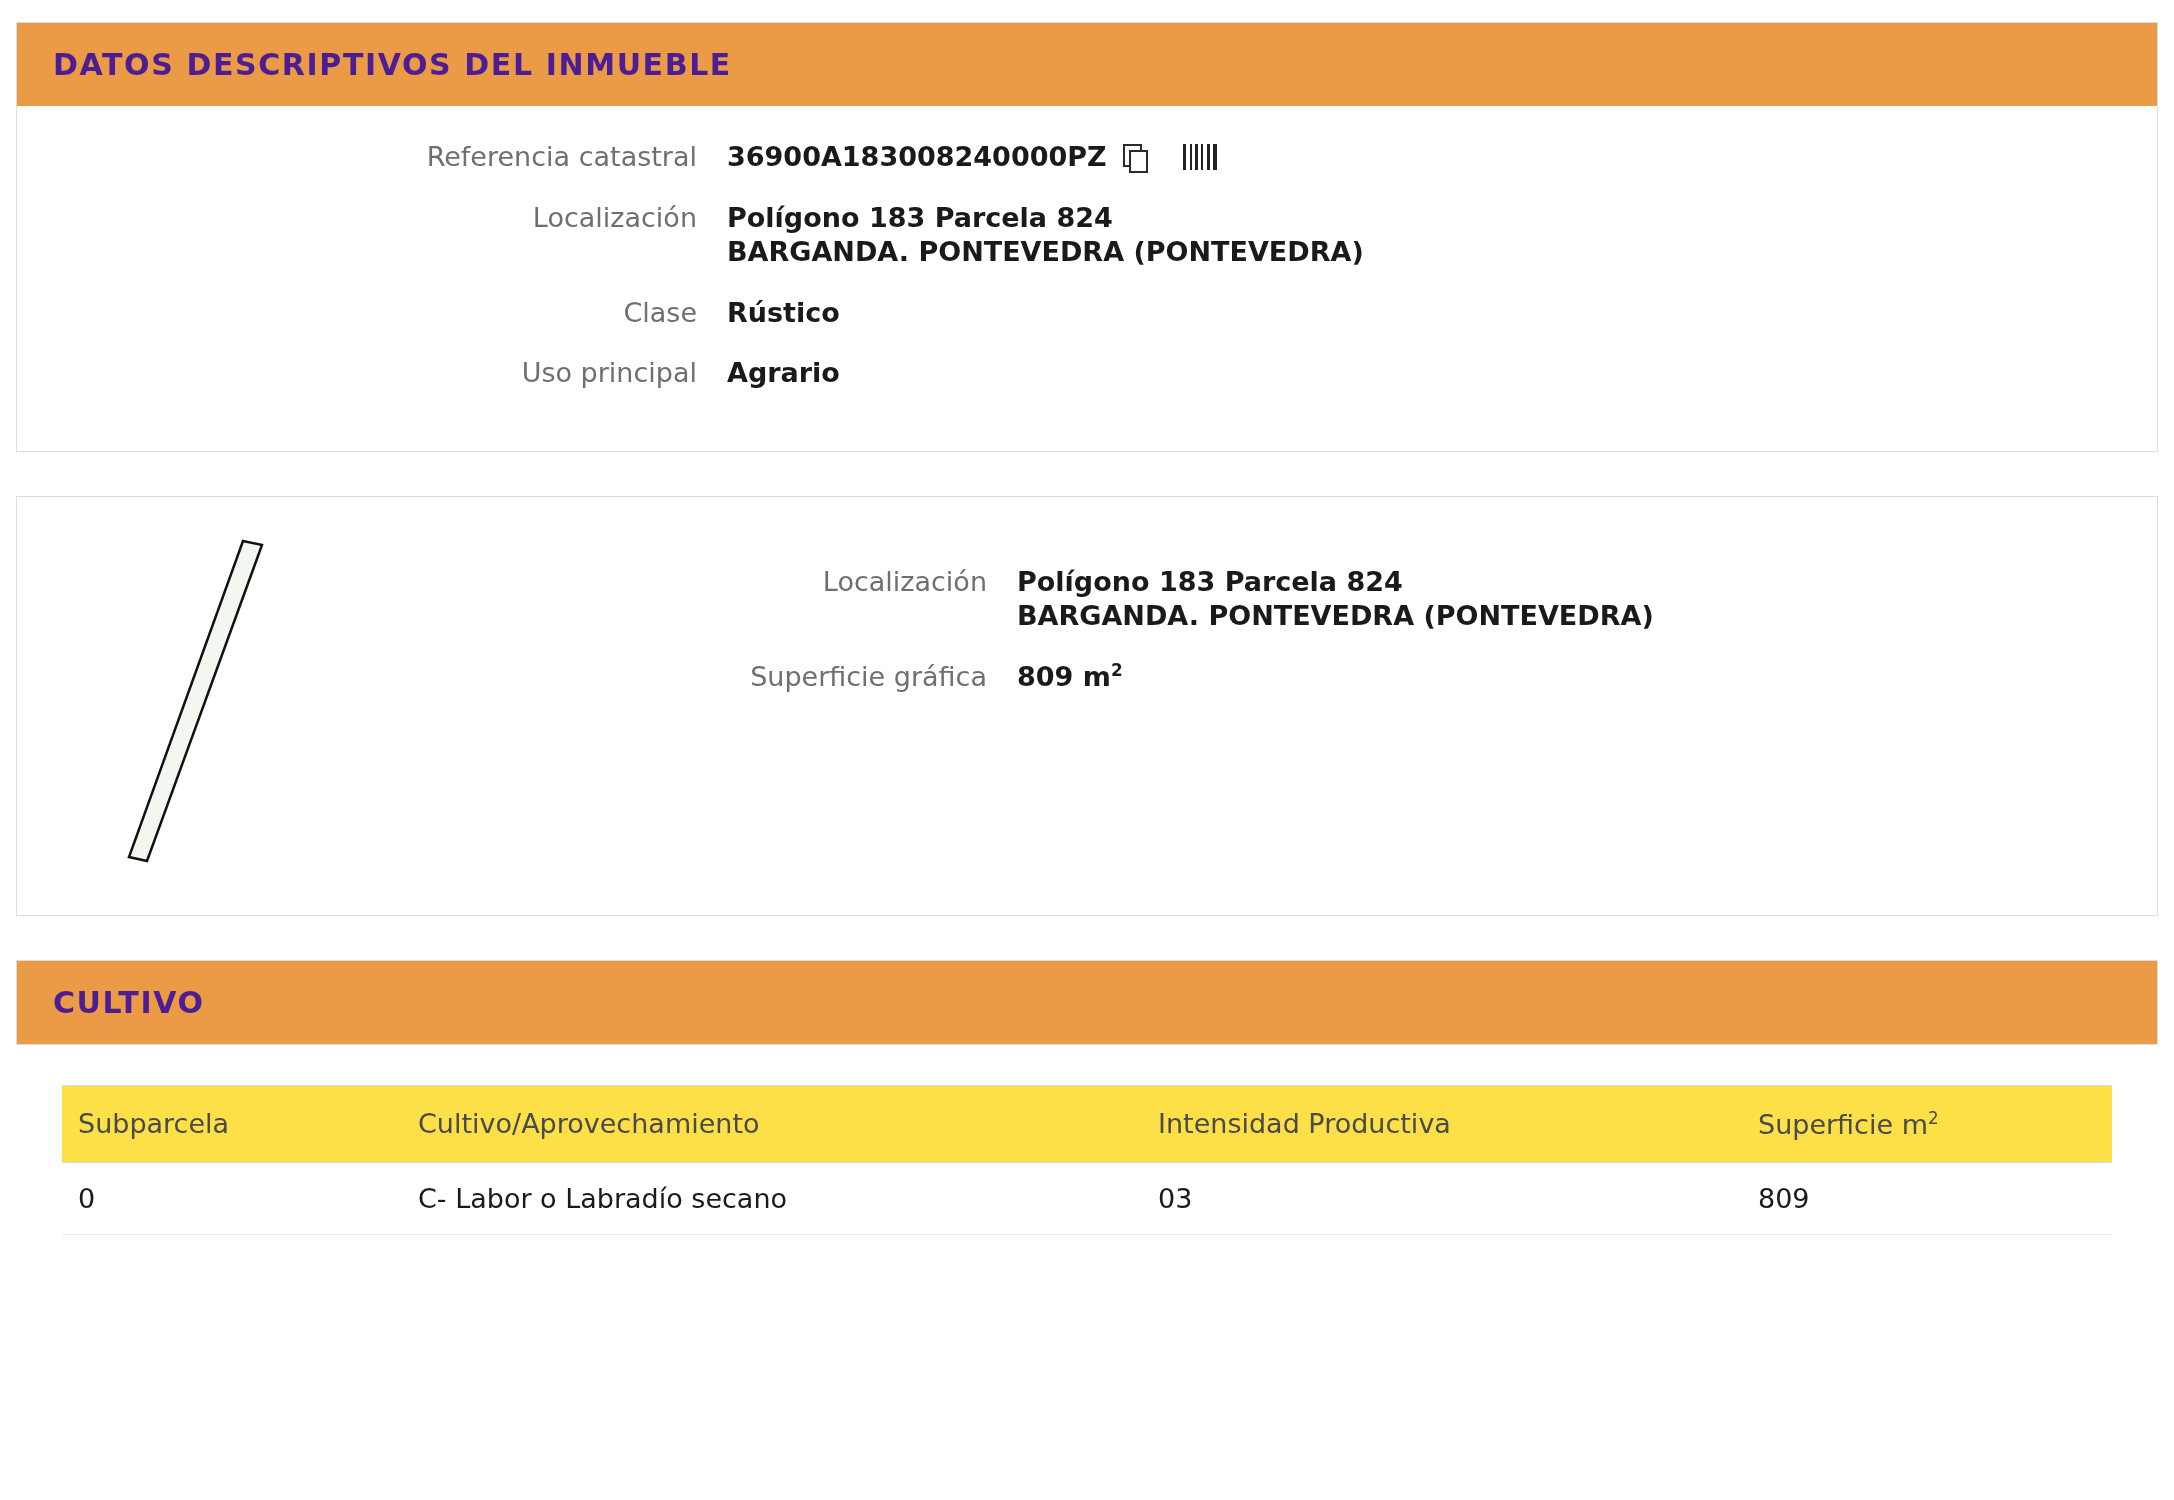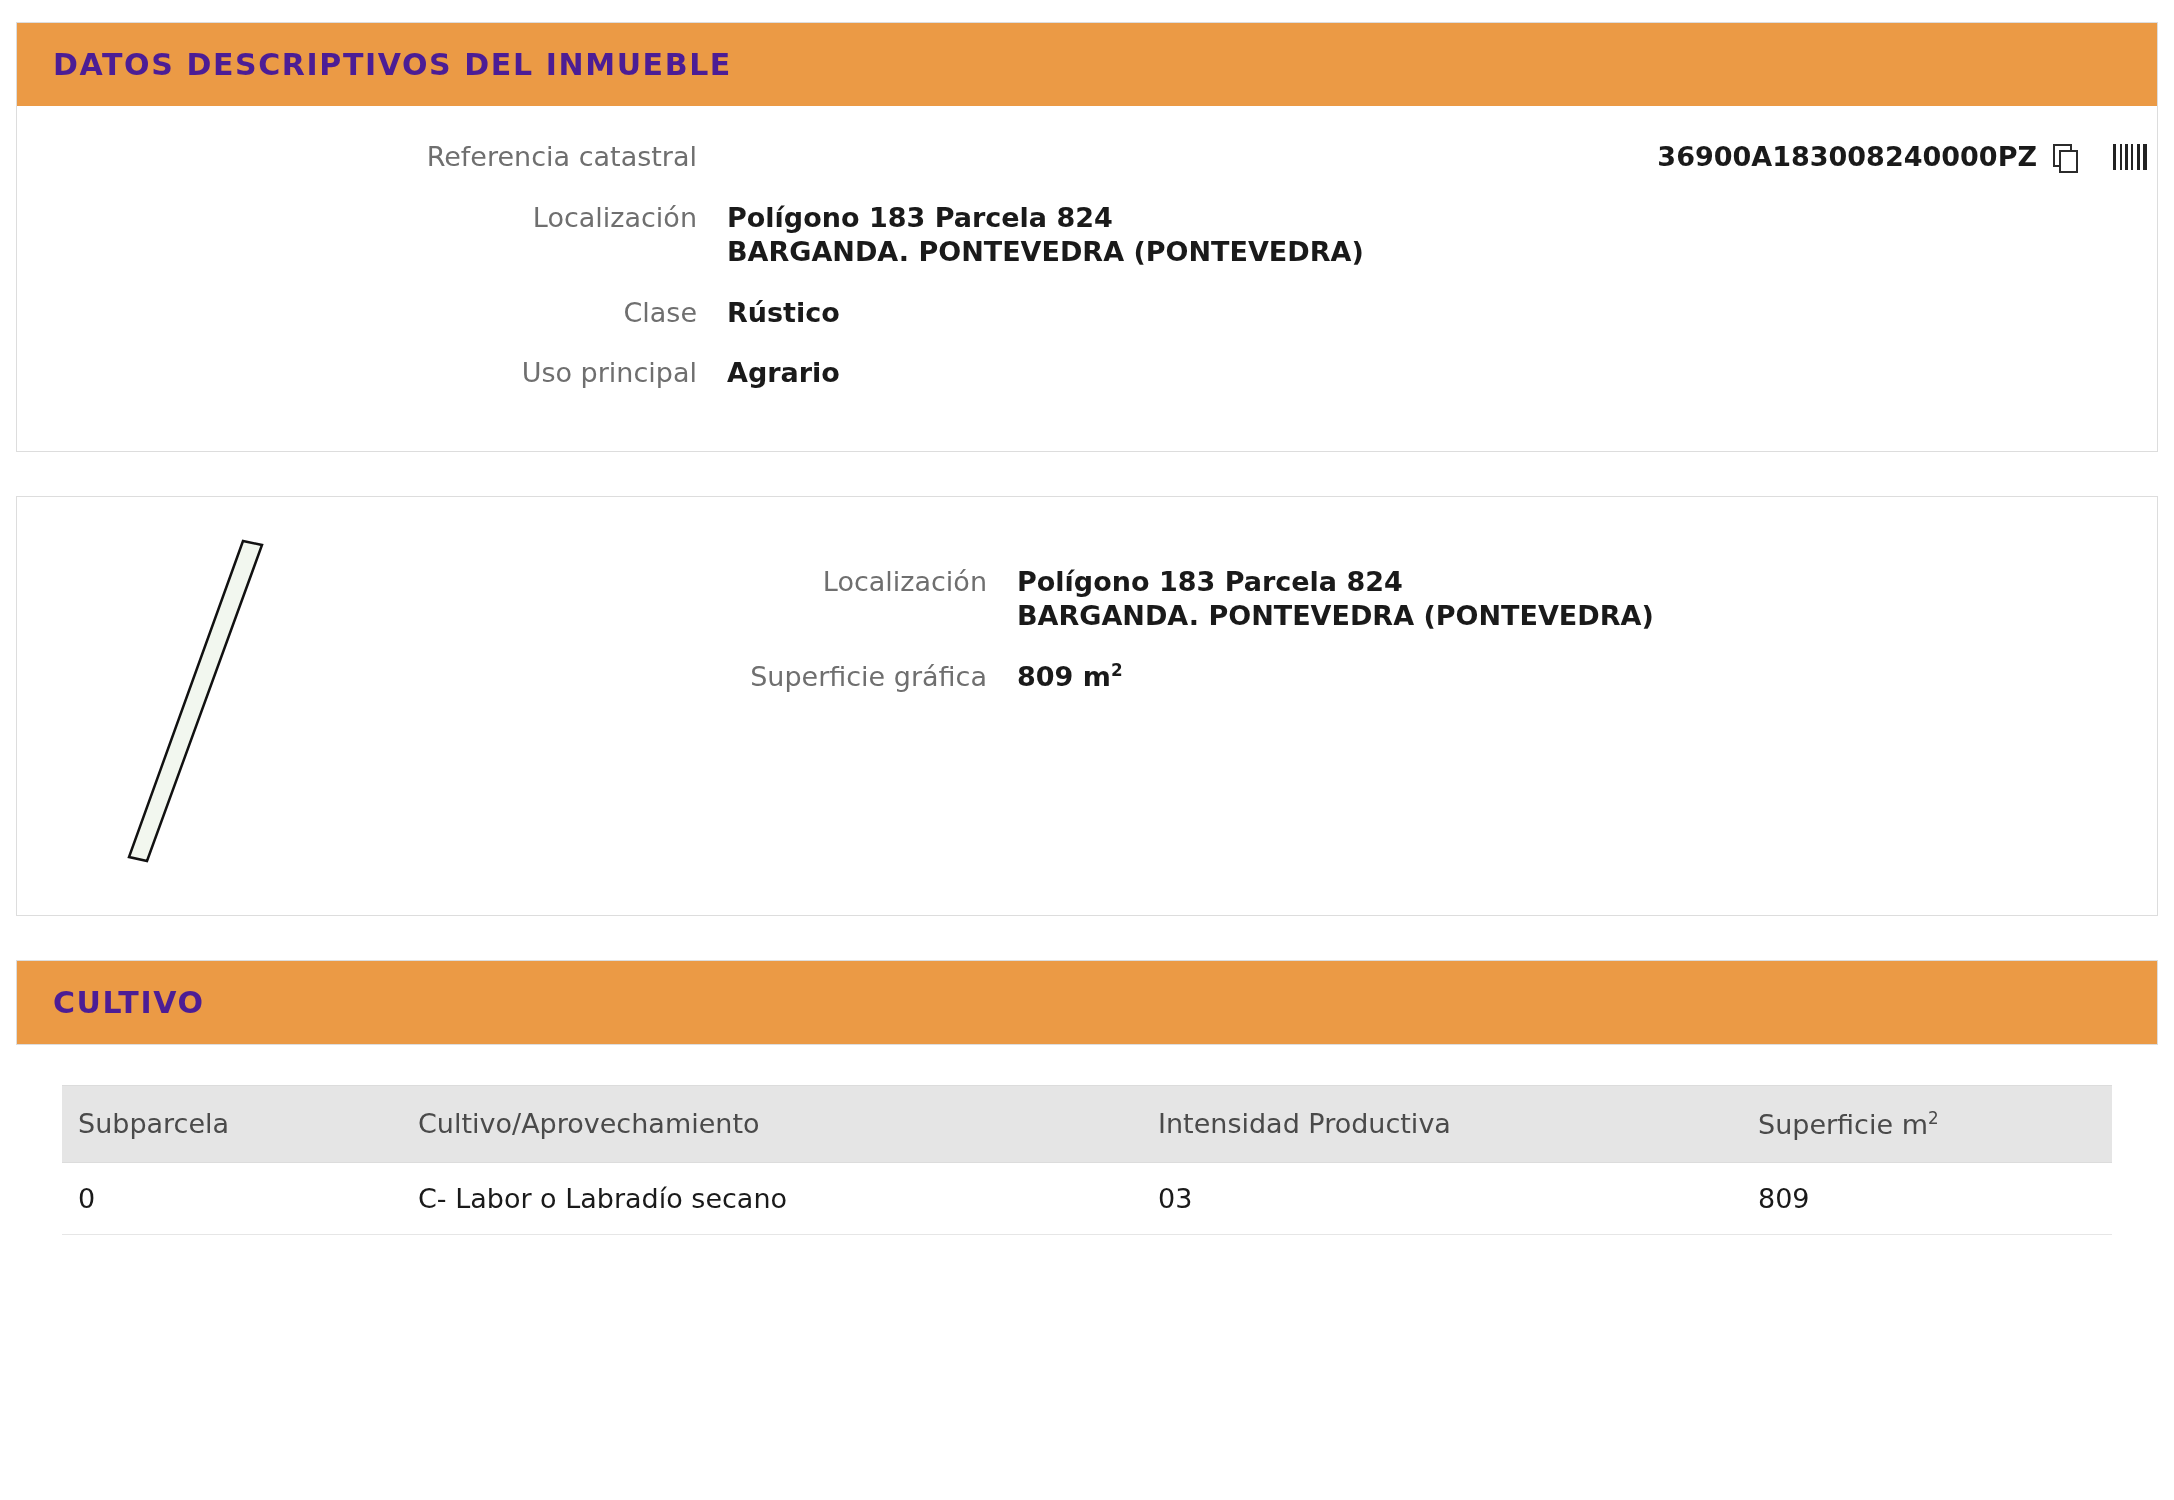--- a/index.html
+++ b/index.html
@@ -51,21 +51,21 @@
   }
   .kv-value {
     color: #1a1a1a;
     font-size: 27px;
     line-height: 1.28;
     font-weight: bold;
   }
   .kv-value.normal { font-weight: bold; }
   .kv-value .line2 { display: block; }
 
-  .rc-row { display: flex; align-items: center; gap: 16px; justify-content: flex-end; }
+  .rc-row { display: flex; align-items: center; gap: 16px; }
 
   .icon-copy {
     display: inline-block;
     width: 22px;
     height: 26px;
     position: relative;
   }
   .icon-copy::before {
     content: "";
     position: absolute;
@@ -113,21 +113,21 @@
   .parcela-info .kv-label { width: 430px; }
 
   
   .cultivo-wrap { padding: 20px 46px 40px 46px; }
   .cultivo-table {
     width: 100%;
     border-collapse: collapse;
     font-size: 27px;
   }
   .cultivo-table thead th {
-    background: #e5e5e5;
+    background: #fde047;
     color: #4a4a4a;
     font-weight: normal;
     text-align: left;
     padding: 22px 16px;
     border-top: 1px solid #dcdcdc;
     border-bottom: 1px solid #dcdcdc;
   }
   .cultivo-table tbody td {
     color: #1a1a1a;
     padding: 20px 16px;

